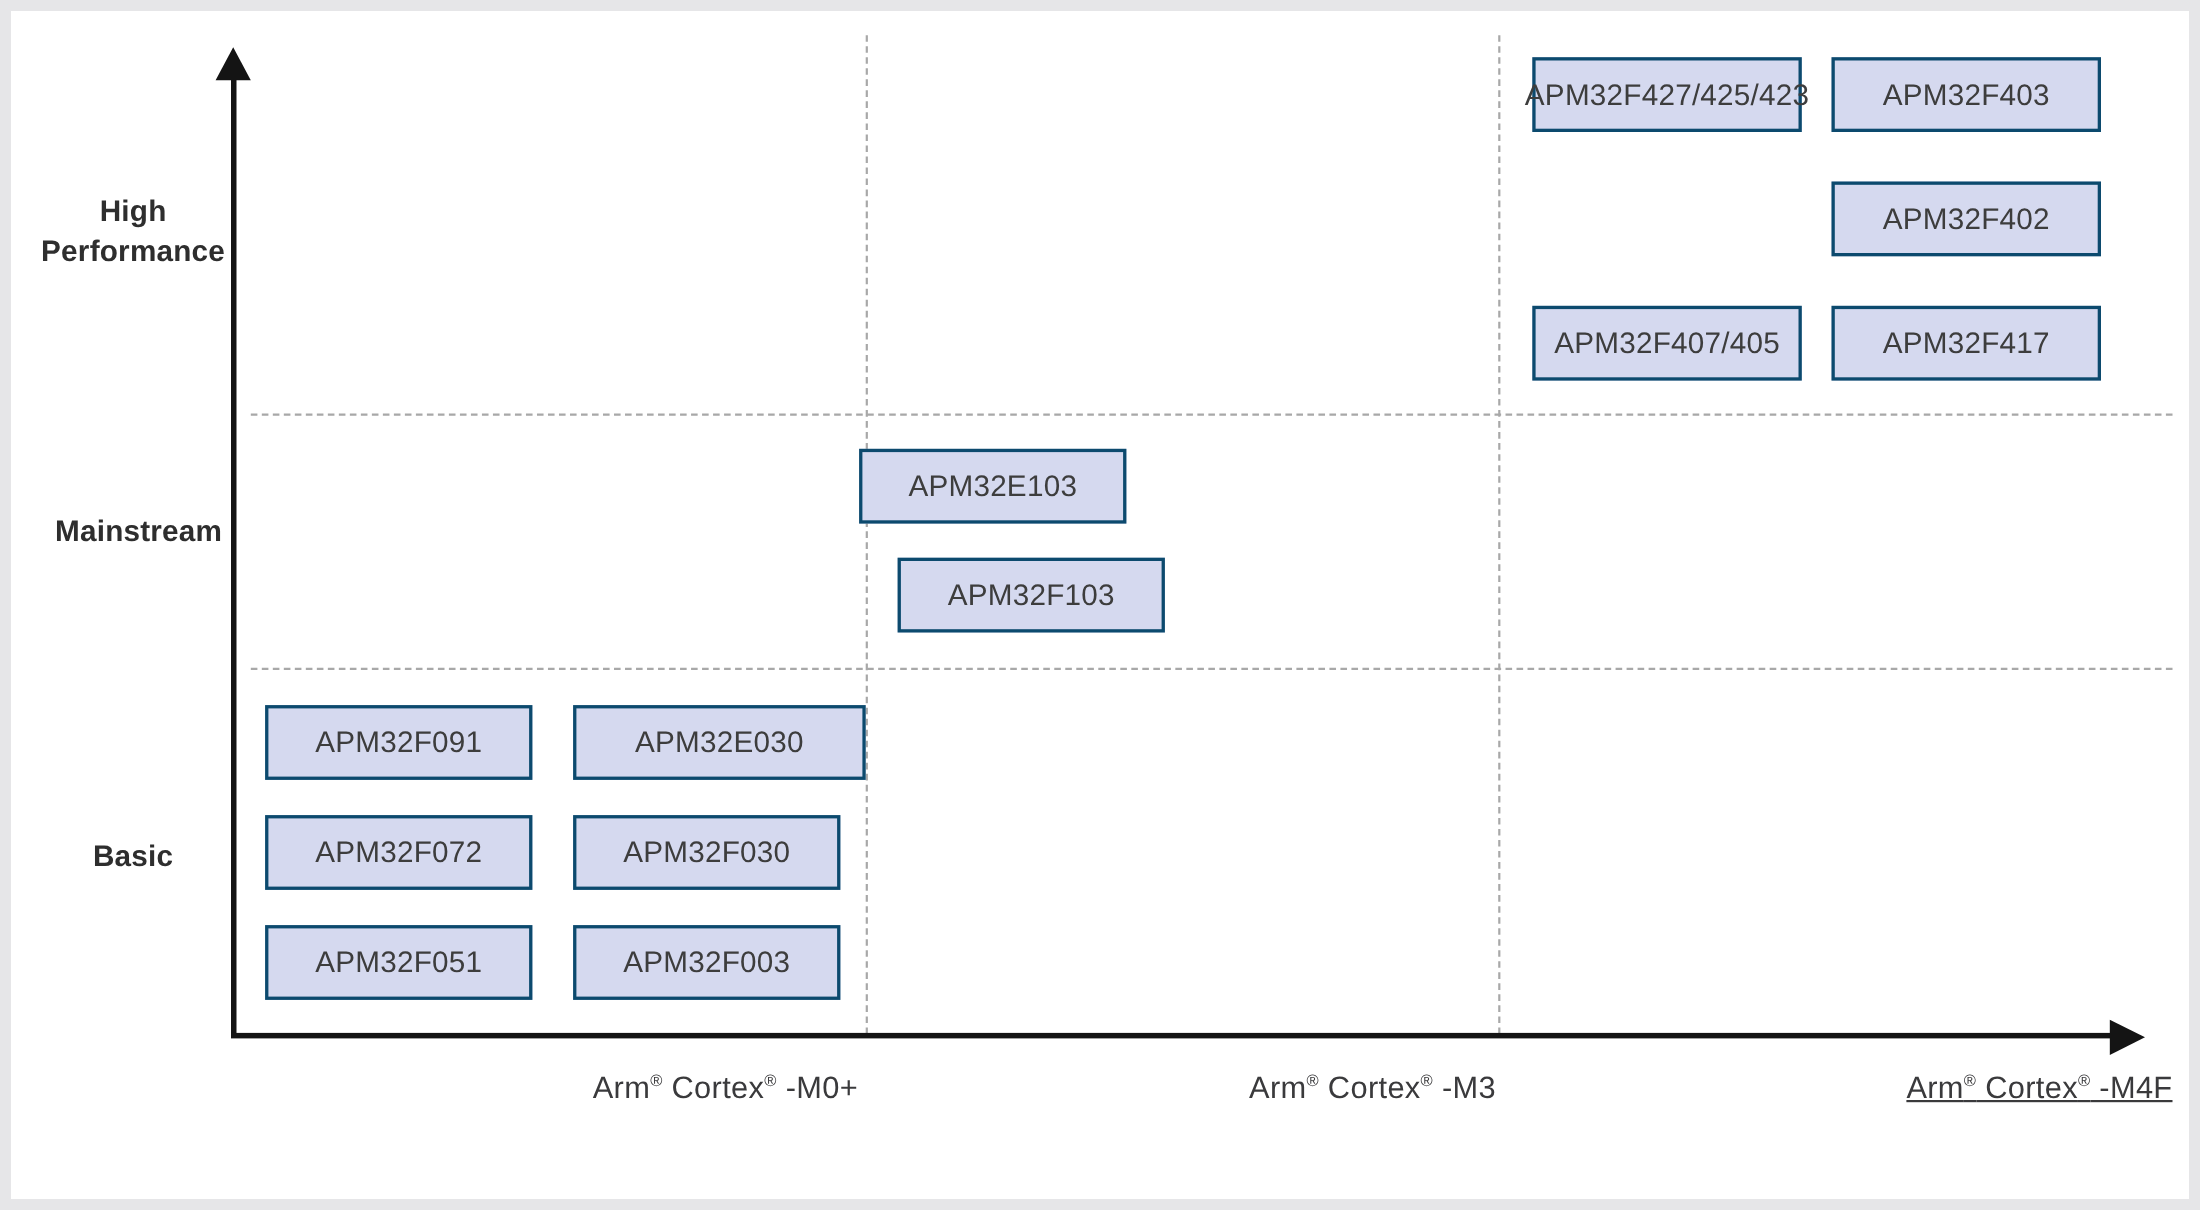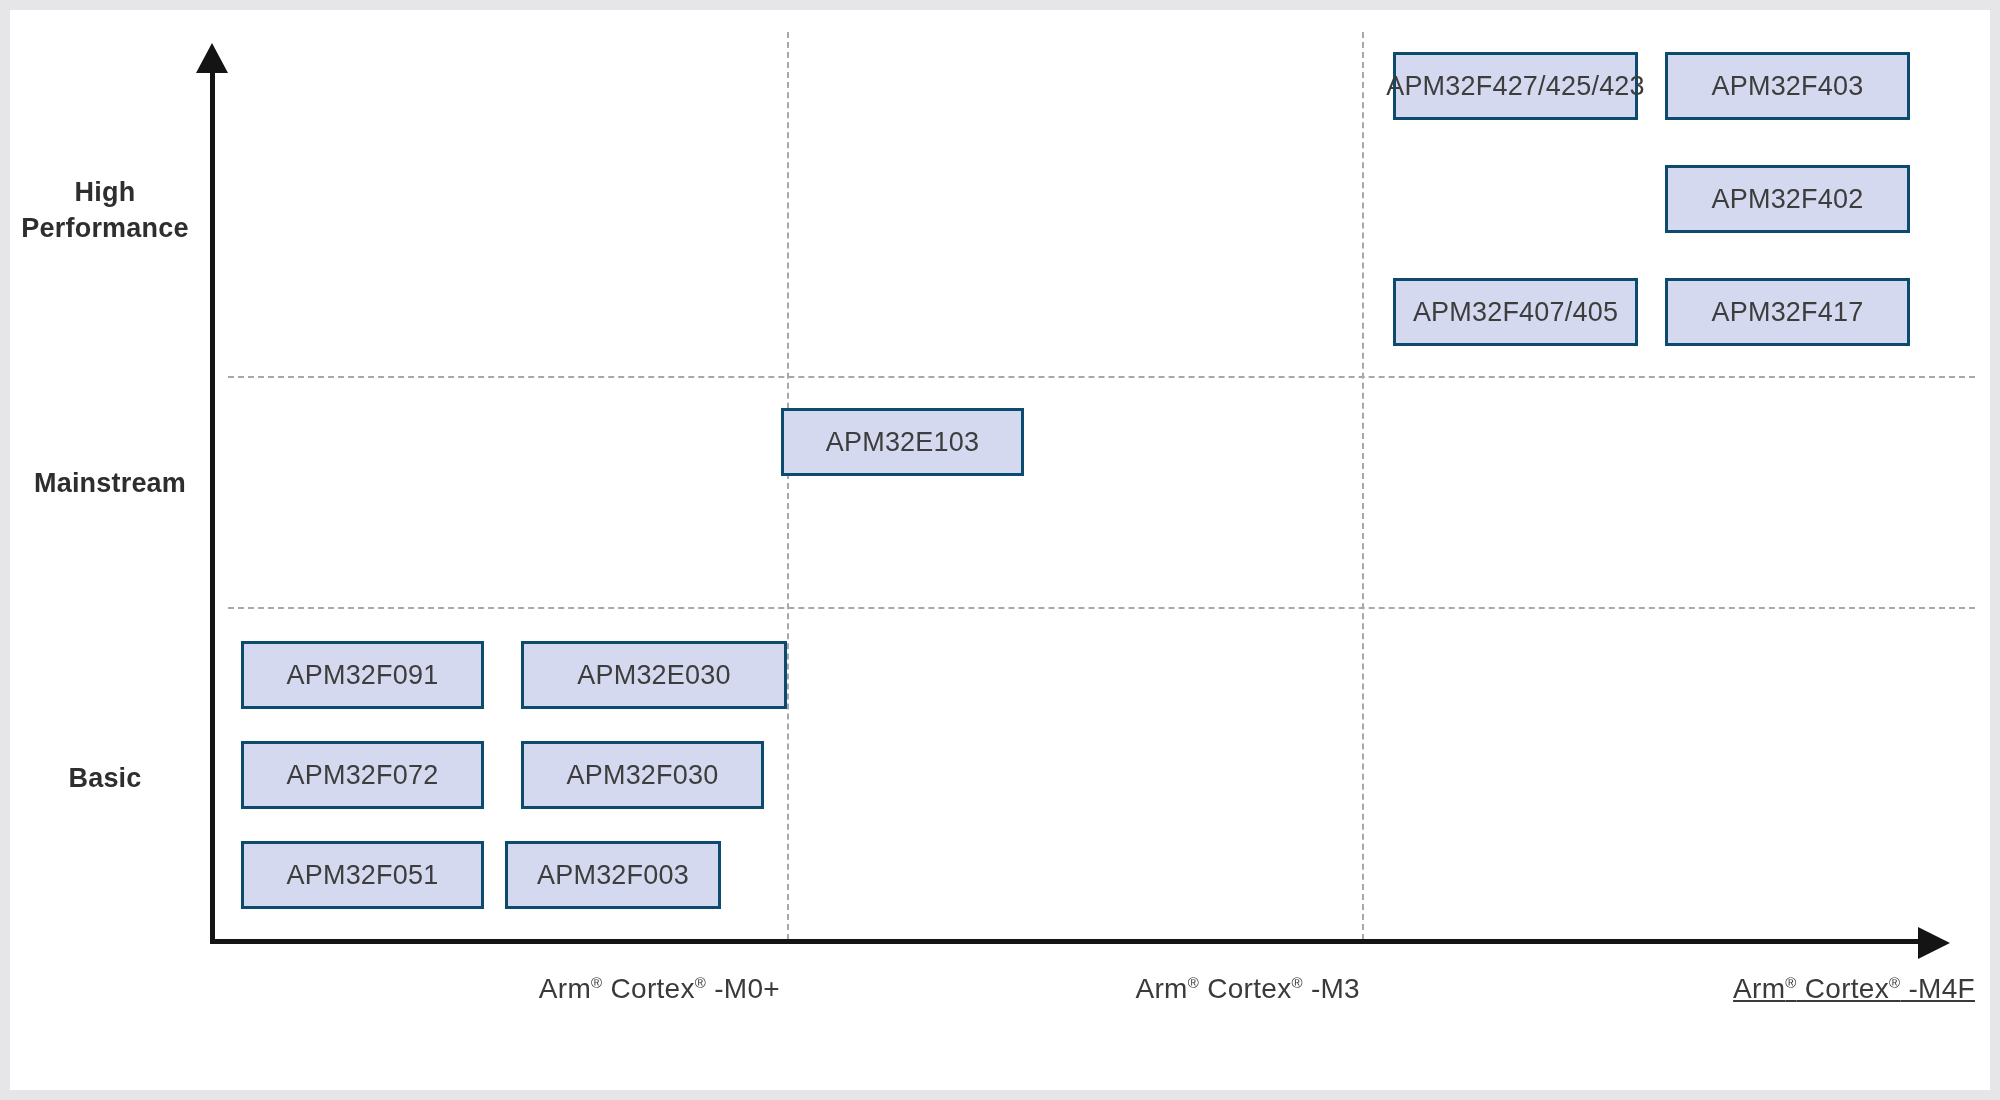--- a/index.html
+++ b/index.html
@@ -77,20 +77,21 @@
 
   
   .tier-label {
     position: absolute;
     text-align: center;
     color: #2e2e2e;
     font-weight: bold;
     font-size: 27px;
     line-height: 36px;
     letter-spacing: .2px;
+    padding-left: 16px;
   }
   #tier-label-high {
     left: 0;
     top: 164px;
     width: 190px;
   }
   #tier-label-mainstream {
     left: 0;
     top: 455px;
     width: 200px;
@@ -168,21 +169,22 @@
     <span>Arm</span><sup>®</sup><span> Cortex</span><sup>®</sup><span> -M4F</span>
   </div>
 
   <div class="chip" style="left:1383px; top:42px;  width:245px;">APM32F427/425/423</div>
   <div class="chip" style="left:1655px; top:42px;  width:245px;">APM32F403</div>
   <div class="chip" style="left:1655px; top:155px; width:245px;">APM32F402</div>
   <div class="chip" style="left:1383px; top:268px; width:245px;">APM32F407/405</div>
   <div class="chip" style="left:1655px; top:268px; width:245px;">APM32F417</div>
 
   <div class="chip" style="left:771px;  top:398px; width:243px;">APM32E103</div>
+  <div class="chip" style="left:806px;  top:497px; width:243px;">APM32F103</div>
 
   <div class="chip" style="left:231px; top:631px; width:243px;">APM32F091</div>
   <div class="chip" style="left:511px; top:631px; width:266px;">APM32E030</div>
   <div class="chip" style="left:231px; top:731px; width:243px;">APM32F072</div>
   <div class="chip" style="left:511px; top:731px; width:243px;">APM32F030</div>
   <div class="chip" style="left:231px; top:831px; width:243px;">APM32F051</div>
-  <div class="chip" style="left:495px; top:831px; width:216px;">APM32F003</div>
+  <div class="chip" style="left:511px; top:831px; width:243px;">APM32F003</div>
 
 </div>
 
 </body></html>

